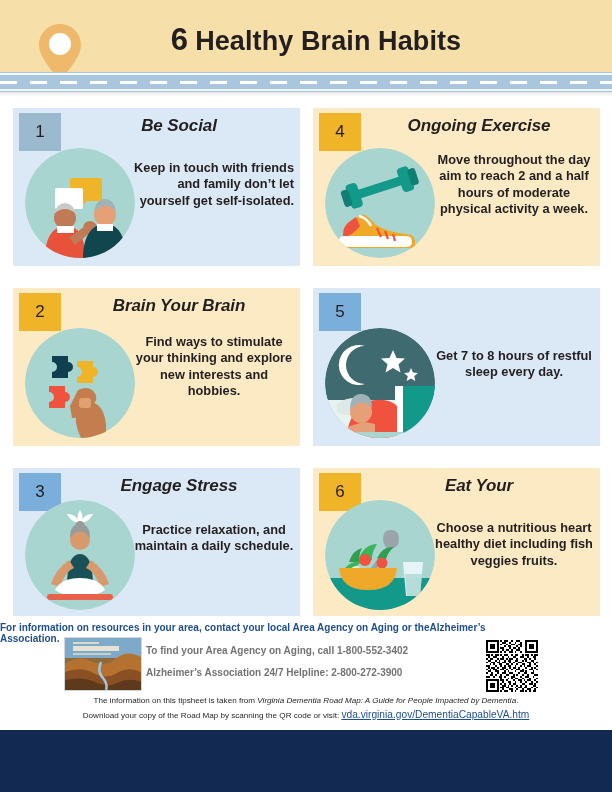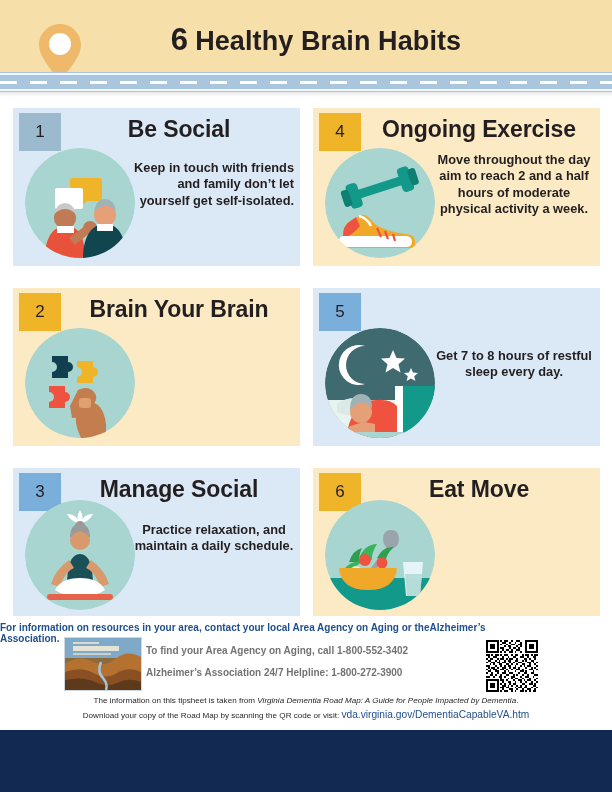--- a/index.html
+++ b/index.html
@@ -74,22 +74,23 @@
     display:flex; align-items:center; justify-content:center;
     font-size:17px; color:#231f20; font-weight:400;
   }
   .badge.slate { background:#9cbacd; }
   .badge.blue  { background:#7aaedb; }
   .badge.gold  { background:#f0b429; }
 
   .card-title {
     position:absolute; left:48px; top:8px; width:236px;
     text-align:center;
-    font-size:23px; font-weight:bold; color:#231f20;
+    font-size:17px; font-weight:bold; color:#231f20;
     letter-spacing:-.1px;
+    font-style:italic;
   }
   .card-body {
     position:absolute; right:6px;
     width:160px;
     text-align:center;
     font-size:12.8px; line-height:16.4px;
     font-weight:bold; color:#231f20;
   }
   .c1 .card-body { top:52px;text-align:right; }
   .c2 .card-body { top:46px; }
@@ -131,21 +132,21 @@
   }
   .qr svg { display:block; }
 
   .source {
     position:absolute; left:0; top:694px; width:612px;
     text-align:center;
     font-size:8.1px; color:#231f20; line-height:13.5px;
   }
   .source em { font-style:italic; }
   .source .url {
-    color:#1f4e8c; font-size:10.2px; font-weight:400;
+    color:#1f4e8c; font-size:10.2px; text-decoration:underline; font-weight:400;
   }
 
   
   .bottombar {
     position:absolute; left:0; top:730px; width:612px; height:62px;
     background:#122a52;
   }
 </style>
 </head>
 <body>
@@ -209,25 +210,26 @@
 
         <path d="M52 33 h16 v6 a5 5 0 0 1 0 10 v6 h-16 v-6 a5 5 0 0 0 0 -10 z" fill="#f0b429"></path>
 
         <path d="M24 58 h16 v6 a5 5 0 0 1 0 10 v6 h-16 v-6 a5 5 0 0 0 0 -10 z" fill="#ef5340"></path>
 
         <path d="M53 62 q10 -5 16 2 q4 5 1 10 l-6 8 q-6 8 -17 8 l-2 -12 z" fill="#c47d4e"></path>
         <path d="M62 72 q12 3 16 12 q5 12 2 26 h-24 q-8 -16 -4 -28 q3 -9 10 -10 z" fill="#c47d4e"></path>
         <rect x="54" y="70" width="12" height="10" rx="3" fill="#e0a070"></rect>
       </svg>
     </div>
+    <div class="card-body">Find ways to stimulate your thinking and explore new interests and hobbies.</div>
   </div>
 
   <div class="card blue c3">
     <div class="badge blue">3</div>
-    <div class="card-title">Manage Social</div>
+    <div class="card-title">Engage Stress</div>
     <div class="art">
       <svg width="110" height="110" viewBox="0 0 110 110">
         <circle cx="55" cy="55" r="55" fill="#a8d5d0"></circle>
 
         <path d="M55 10 q5 8 0 14 q-5 -6 0 -14 Z" fill="#ffffff"></path>
         <path d="M55 24 q-10 -3 -13 -10 q9 -1 13 10 Z" fill="#ffffff"></path>
         <path d="M55 24 q10 -3 13 -10 q-9 -1 -13 10 Z" fill="#ffffff"></path>
 
         <circle cx="55" cy="40" r="10" fill="#d89a6c"></circle>
         <path d="M45 38 q10 -13 20 0 q0 -14 -10 -14 q-10 0 -10 14 Z" fill="#9a9a9a"></path>
@@ -295,21 +297,21 @@
 
         <path d="M40 94 q-14 2 -24 10 l0 6 h34 l0 -14 z" fill="#e6a077"></path>
         <path d="M0 104 h110 v6 h-110 z" fill="#a8d5d0"></path>
       </svg>
     </div>
     <div class="card-body">Get 7 to 8 hours of restful sleep every day.</div>
   </div>
 
   <div class="card cream c6">
     <div class="badge gold">6</div>
-    <div class="card-title">Eat Move</div>
+    <div class="card-title">Eat Your</div>
     <div class="art">
       <svg width="110" height="110" viewBox="0 0 110 110">
         <circle cx="55" cy="55" r="55" fill="#a8d5d0"></circle>
         <path d="M0 78 h110 v32 h-110 z" fill="#13998a"></path>
 
         <path d="M66 30 q8 0 8 9 q0 9 -8 9 q-8 0 -8 -9 q0 -9 8 -9 z" fill="#9aa5ab"></path>
         <path d="M62 46 l-22 30 4 3 22 -30 z" fill="#9aa5ab"></path>
 
         <path d="M24 62 q4 -12 13 -14 q-4 8 -2 14 z" fill="#2f9e4f"></path>
         <path d="M34 58 q6 -14 18 -14 q-6 10 -5 16 z" fill="#3cb45c"></path>
@@ -323,20 +325,21 @@
         <circle cx="31" cy="72" r="3" fill="#b9d98e"></circle>
         <circle cx="48" cy="74" r="6" fill="#e2f0d2"></circle>
         <circle cx="48" cy="74" r="3" fill="#b9d98e"></circle>
 
         <path d="M14 68 h58 q-2 22 -29 22 q-27 0 -29 -22 z" fill="#f0a828"></path>
 
         <path d="M78 62 h20 l-3 34 h-14 z" fill="#eaf6f8" opacity=".92"></path>
         <path d="M80 74 h17 l-2 22 h-13 z" fill="#a8d5d0" opacity=".75"></path>
       </svg>
     </div>
+    <div class="card-body">Choose a nutritious heart healthy diet including fish veggies fruits.</div>
   </div>
 </div>
 
 <div class="info-line">For information on resources in your area, contact your local Area Agency on Aging or theAlzheimer’s Association.</div>
 
 <div class="booklet">
   <svg width="76" height="52" viewBox="0 0 76 52">
     <rect width="76" height="52" fill="#7ea9c9"></rect>
     <rect y="20" width="76" height="32" fill="#8c6a3c"></rect>
     <path d="M0 26 q14 -9 26 -3 q14 7 24 -2 q12 -10 26 -2 l0 31 h-76 z" fill="#b5712f"></path>
@@ -344,21 +347,21 @@
     <path d="M0 42 q18 -4 30 2 q12 6 22 1 q12 -6 24 -1 l0 8 h-76 z" fill="#5e3a1d"></path>
     <path d="M36 24 q-4 10 2 16 q5 6 3 12" stroke="#9ec6e0" stroke-width="2.5" fill="none"></path>
     <rect x="8" y="4" width="26" height="2" fill="#e8e2d0" opacity=".85"></rect>
     <rect x="8" y="8" width="46" height="5" fill="#f0e9d6" opacity=".9"></rect>
     <rect x="8" y="15" width="38" height="2" fill="#dfd8c6" opacity=".8"></rect>
   </svg>
 </div>
 
 <div class="contact">
   <div class="contact-line">To find your Area Agency on Aging, call 1-800-552-3402</div>
-  <div class="contact-line">Alzheimer’s Association 24/7 Helpline: 1-800-272-3900</div>
+  <div class="contact-line">Alzheimer’s Association 24/7 Helpline: 2-800-272-3900</div>
 </div>
 
 <div class="qr">
   <svg width="56" height="52" viewBox="0 0 29 29" shape-rendering="crispEdges">
     <rect width="29" height="29" fill="#ffffff"></rect>
     <g fill="#000000">
       <rect x="0" y="0" width="7" height="1"></rect>
         <rect x="0" y="6" width="7" height="1"></rect>
       <rect x="0" y="0" width="1" height="7"></rect>
         <rect x="6" y="0" width="1" height="7"></rect>

